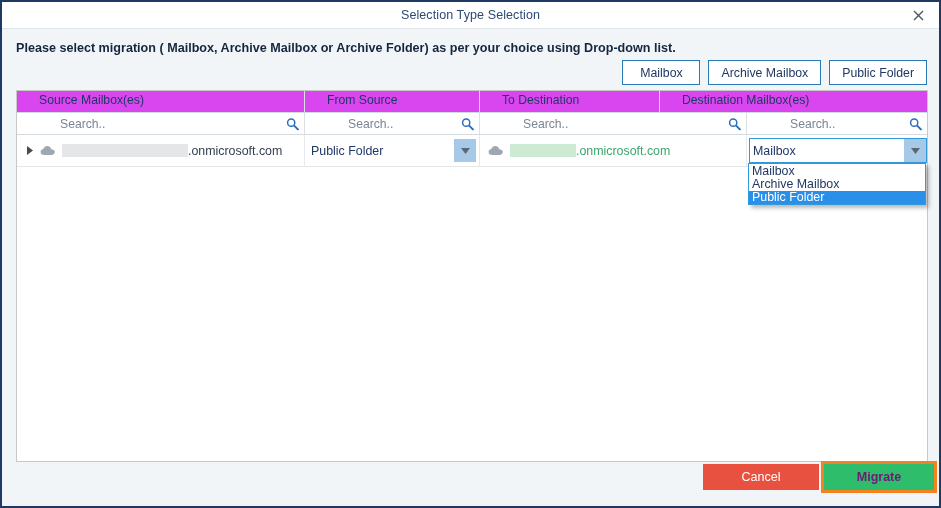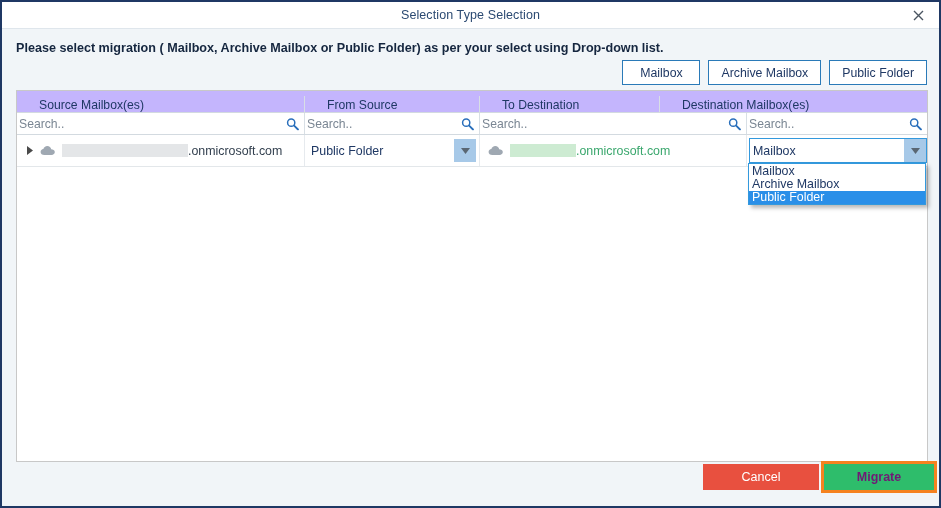--- a/index.html
+++ b/index.html
@@ -92,23 +92,22 @@
     top: 88px;
     width: 912px;
     height: 372px;
     background: #ffffff;
     border: 1px solid #c8c8c8;
     box-sizing: border-box;
   }
   .grid-header {
     display: flex;
     height: 21px;
-    background: #c4b5fd;
+    background: #d946ef;
     border-bottom: 1px solid #d3dae0;
-    align-items: flex-end;
   }
   .grid-header .hcell {
     font-size: 12.2px;
     color: #1f3864;
     padding: 2px 0 0 22px;
     box-sizing: border-box;
     border-right: 1px solid #d8dfe5;
     overflow: hidden;
     white-space: nowrap;
   }
@@ -132,20 +131,21 @@
     border: none;
     outline: none;
     background: transparent;
     font-family: "Liberation Sans", sans-serif;
     font-size: 12.2px;
     color: #33404f;
     padding: 0 22px 0 2px;
     width: 100%;
     height: 100%;
     box-sizing: border-box;
+    margin-left: 41px;
   }
   .search-input::placeholder { color: #7a8693; opacity: 1; }
   .search-icon {
     position: absolute;
     right: 5px;
     top: 50%;
     transform: translateY(-50%);
     cursor: pointer;
     line-height: 0;
   }
@@ -297,21 +297,21 @@
 
   <div class="titlebar">
     <span class="title-text">Selection Type Selection</span>
     <div class="close-btn">
       <svg width="11" height="11" viewBox="0 0 11 11" aria-hidden="true">
         <path d="M1,1 L10,10 M10,1 L1,10" stroke="#4a5561" stroke-width="1.4" fill="none"></path>
       </svg>
     </div>
   </div>
 
-  <div class="instruction">Please select migration ( Mailbox, Archive Mailbox or Public Folder) as per your select using Drop-down list.</div>
+  <div class="instruction">Please select migration ( Mailbox, Archive Mailbox or Archive Folder) as per your choice using Drop-down list.</div>
 
   <div class="type-buttons">
     <button class="type-btn">Mailbox</button>
     <button class="type-btn">Archive Mailbox</button>
     <button class="type-btn">Public Folder</button>
   </div>
 
   <div class="grid-wrap">
 
     <div class="grid-header">

